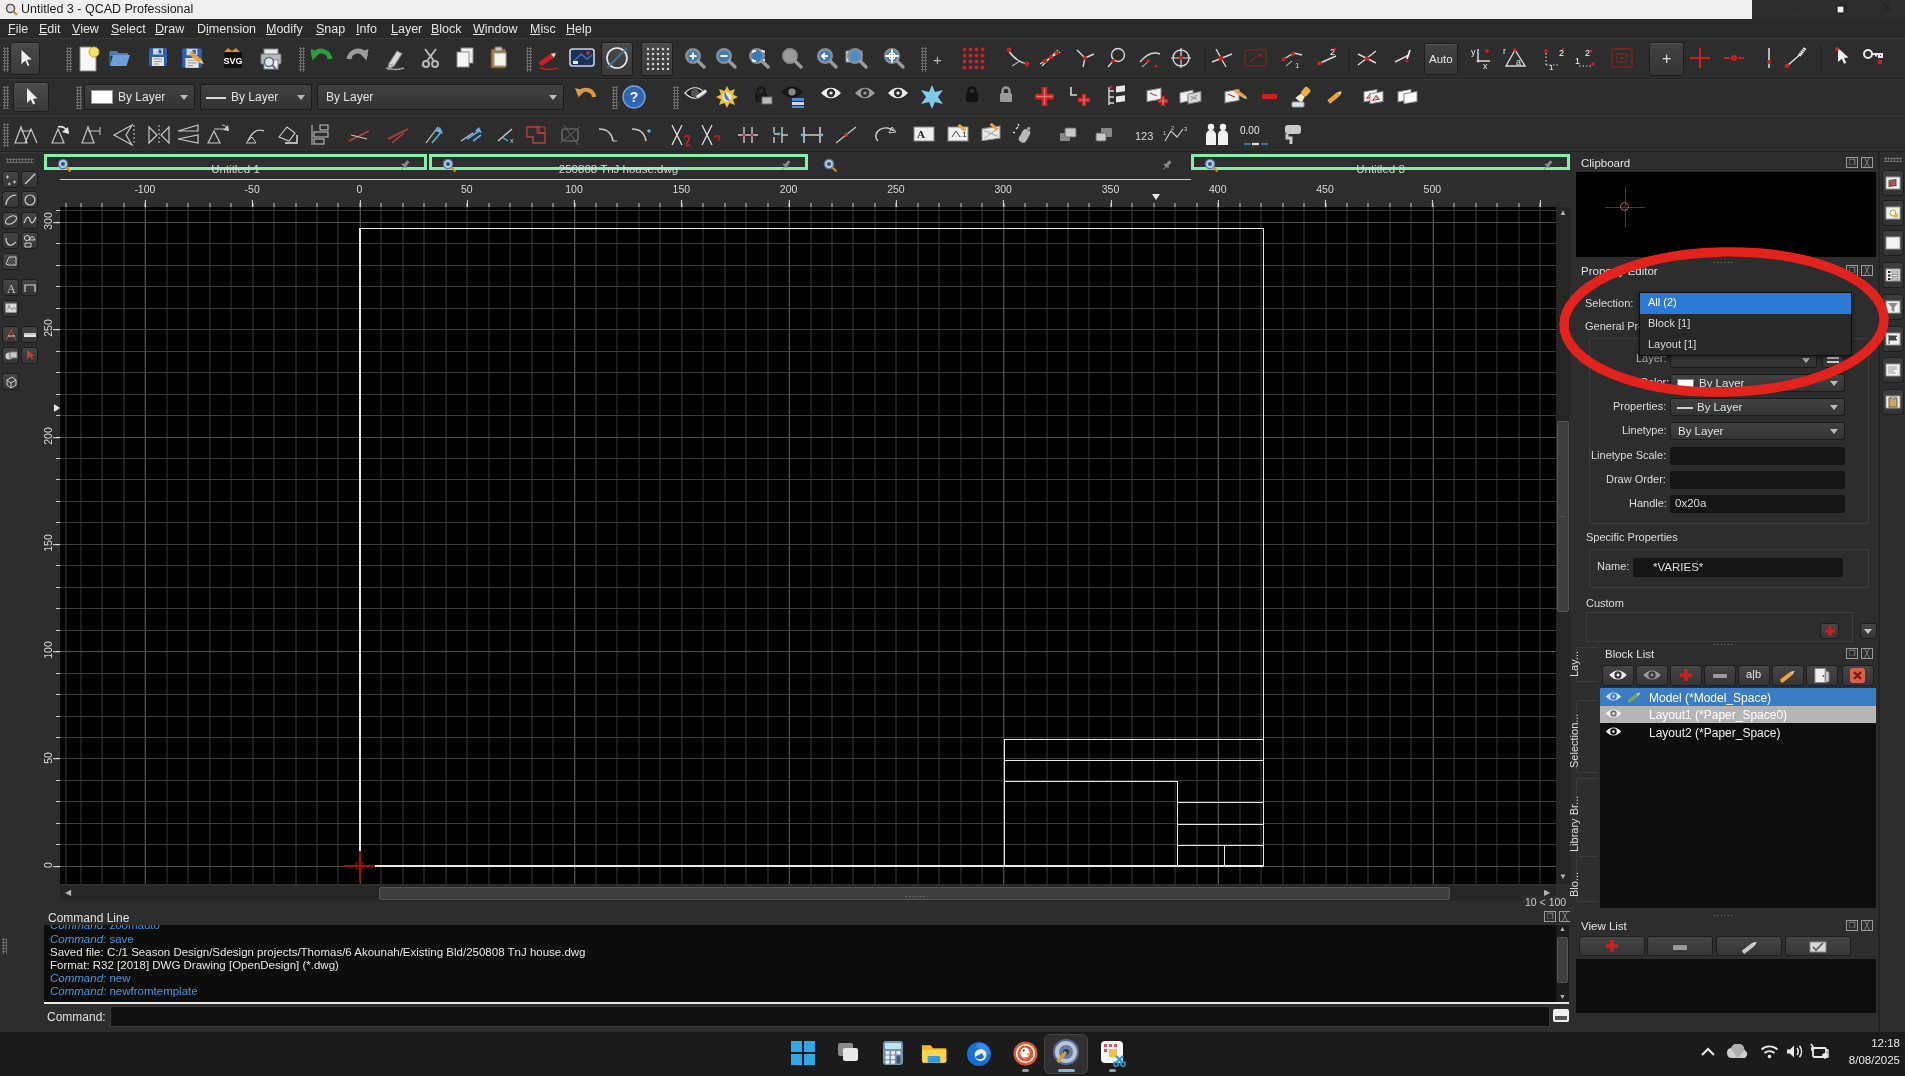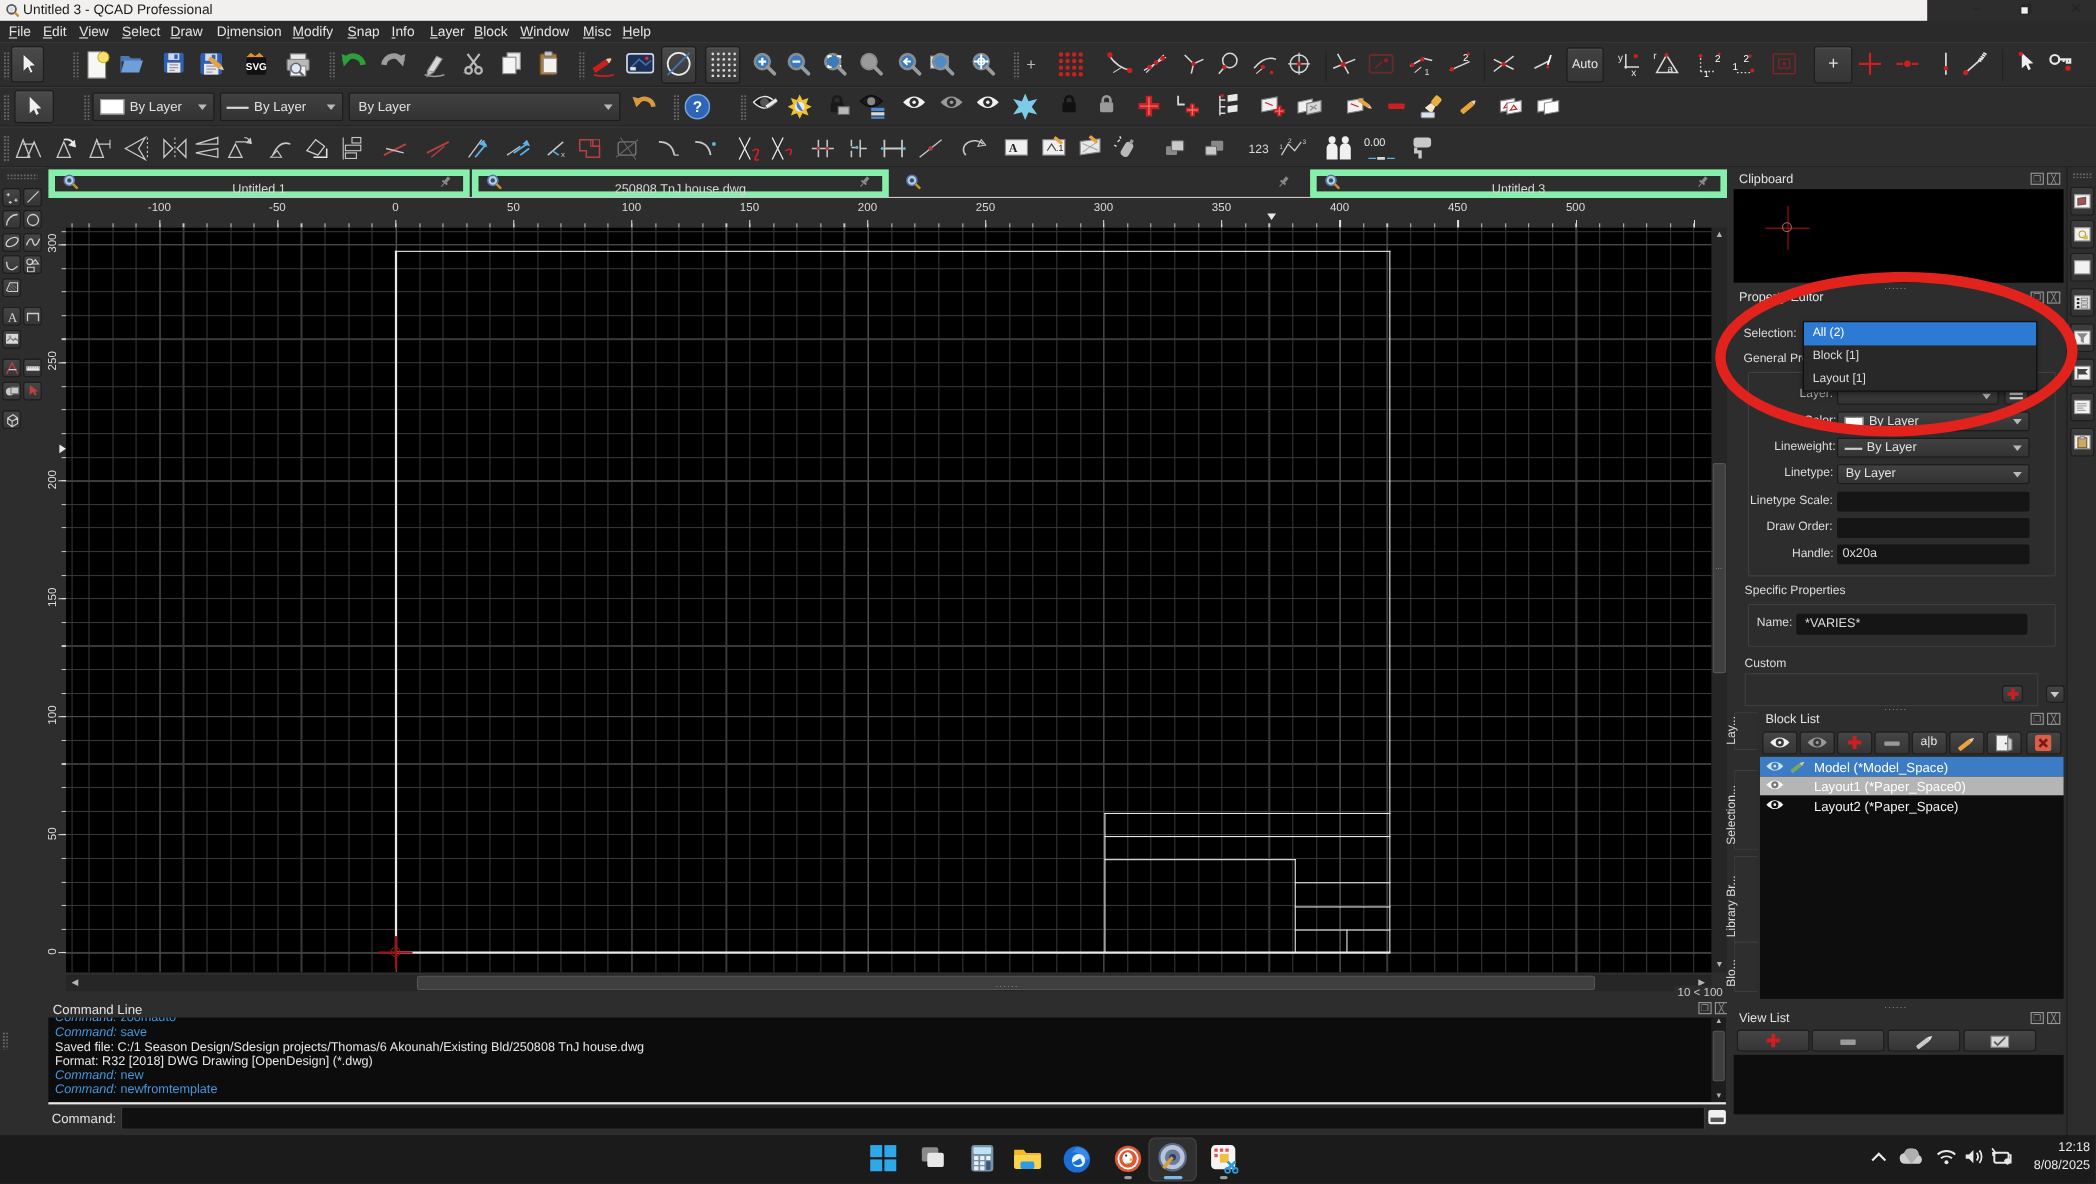--- a/index.html
+++ b/index.html
@@ -21,21 +21,21 @@
 .grip{position:absolute;width:6px;background-image:radial-gradient(circle,#6a6a6a 1px,transparent 1.2px);background-size:3px 3px;}
 .vdiv{position:absolute;width:1px;background:#222;}
 .icb{position:absolute;border:1px solid #1d1d1d;border-radius:3px;background:linear-gradient(#424242,#353535);box-shadow:inset 0 1px 0 #555;}
 svg{display:block;}
 .ctext{position:absolute;color:#cfcfcf;}
 
 .combo{position:absolute;background:linear-gradient(#414141,#333);border:1px solid #1b1b1b;border-radius:2px;color:#e2e2e2;font-size:12px;}
 .combo .arr{position:absolute;right:6px;top:50%;margin-top:-2px;width:0;height:0;border-left:4px solid transparent;border-right:4px solid transparent;border-top:5px solid #b9b9b9;}
 
 #tabbar{left:42px;top:152px;width:1534px;height:28px;background:#2d2d2d;}
-.tab{position:absolute;top:154px;height:26px;background:#2e2e2e;border:6px solid #86efac;color:#d6d6d6;font-size:11.5px;}
+.tab{position:absolute;top:154px;height:16px;background:#2e2e2e;border:3px solid #86efac;color:#d6d6d6;font-size:11.5px;}
 .tab .cap{position:absolute;left:0;right:0;top:6px;text-align:center;}
 
 #hruler{left:60px;top:180px;width:1496px;height:27px;background:#2d2d2d;}
 #vruler{left:42px;top:207px;width:18px;height:677px;background:#2d2d2d;}
 #rcorner{left:42px;top:180px;width:18px;height:27px;background:#2d2d2d;}
 .rlab{position:absolute;color:#dadada;font-size:10.5px;}
 
 #canvas{left:60px;top:207px;width:1496px;height:677px;background:#000;overflow:hidden;}
 .wline{position:absolute;background:#e8e8e8;}
 .major{position:absolute;background:#4d4d4d;}
@@ -1007,21 +1007,21 @@
     </div>
 <div class="sbtn" style="left:1822px;top:351px;width:22px;height:17px;"></div>
 <div class="abs" style="left:1827px;top:357px;width:12px;height:1.6px;background:#d0d0d0;"></div>
     <div class="abs" style="left:1827px;top:361px;width:12px;height:1.6px;background:#d0d0d0;"></div>
 <span class="plabel" style="left:1640px;top:376px;">Color:</span>
 <div class="combo" style="left:1670px;top:374px;width:175px;height:18px;">
       <span class="abs" style="left:6px;top:3.5px;width:17px;height:11px;background:#fff;border:1px solid #888;"></span>
       <span class="abs" style="left:28px;top:2px;font-size:11.5px;">By Layer</span>
       <span class="arr"></span>
     </div>
-<span class="plabel" style="left:1613px;top:400px;">Lineweight:</span>
+<span class="plabel" style="left:1613px;top:400px;">Properties:</span>
 <div class="combo" style="left:1670px;top:398px;width:175px;height:18px;">
       <span class="abs" style="left:6px;top:8px;width:16px;height:2px;background:#ccc;"></span>
       <span class="abs" style="left:26px;top:2px;font-size:11.5px;">By Layer</span>
       <span class="arr"></span>
     </div>
 <span class="plabel" style="left:1622px;top:424px;">Linetype:</span>
 <div class="combo" style="left:1670px;top:422px;width:175px;height:18px;">
       <span class="abs" style="left:7px;top:2px;font-size:11.5px;">By Layer</span>
       <span class="arr"></span>
     </div>
@@ -1030,21 +1030,21 @@
 <span class="plabel" style="left:1606px;top:473px;">Draw Order:</span>
 <div class="pinput" style="left:1670px;top:471px;width:175px;height:18px;"></div>
 <span class="plabel" style="left:1629px;top:497px;">Handle:</span>
 <div class="pinput" style="left:1670px;top:495px;width:175px;height:18px;">
       <span class="abs" style="left:5px;top:2px;">0x20a</span>
     </div>
 <span class="plabel" style="left:1586px;top:531px;">Specific Properties</span>
 <div class="abs" style="left:1589px;top:549px;width:280px;height:39px;border:1px solid #3f3f3f;border-radius:2px;"></div>
 <span class="plabel" style="left:1597px;top:560px;">Name:</span>
 <div class="pinput" style="left:1633px;top:558px;width:210px;height:19px;">
-      <span class="abs" style="left:8px;top:3px;">*VARIES*</span>
+      <span class="abs" style="left:20px;top:3px;">*VARIES*</span>
     </div>
 <span class="plabel" style="left:1586px;top:597px;">Custom</span>
 <div class="abs" style="left:1586px;top:612px;width:267px;height:30px;border:1px solid #3f3f3f;"></div>
 <div class="sbtn" style="left:1820px;top:623px;width:19px;height:16px;"></div>
 <svg class="abs" style="left:1824px;top:625px" width="12" height="12" viewBox="0 0 12 12">
       <path d="M6 1v10M1 6h10" stroke="#cc1f1f" stroke-width="3.2"></path>
     </svg>
 <div class="sbtn" style="left:1860px;top:623px;width:17px;height:16px;"></div>
 <div class="abs" style="left:1864px;top:629px;width:0;height:0;border-left:4.5px solid transparent;border-right:4.5px solid transparent;border-top:5.5px solid #c9c9c9;"></div>
 <span class="dots" style="left:1713px;top:637px;">......</span>

